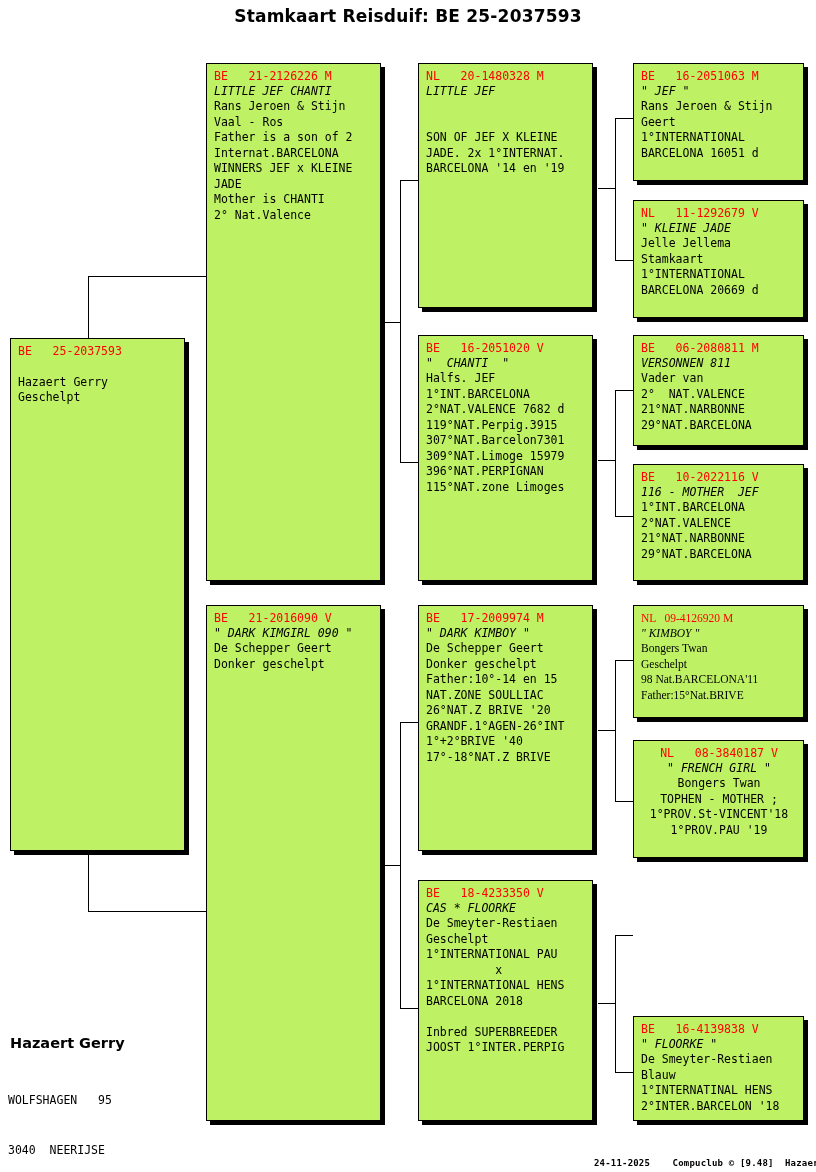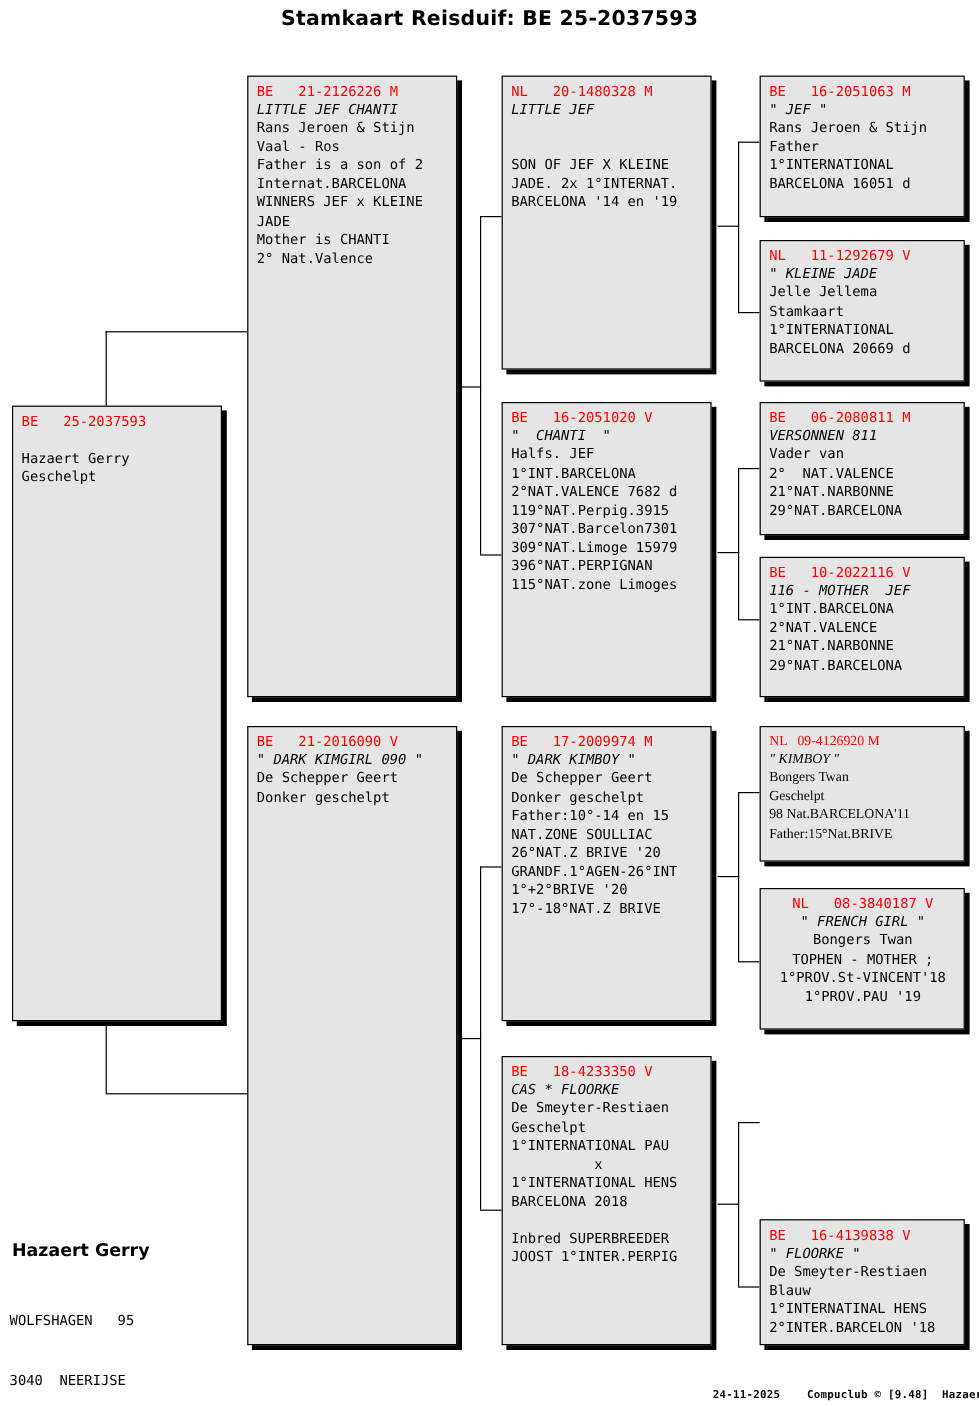--- a/index.html
+++ b/index.html
@@ -29,21 +29,21 @@
     text-align: center;
     font-family: "DejaVu Sans", sans-serif;
     font-size: 17px;
     font-weight: bold;
     color: #000;
     letter-spacing: 0.2px;
   }
   
   .card {
     position: absolute;
-    background: #e5e5e5;
+    background: #bef264;
     border: 1px solid #000000;
     box-shadow: 4px 4px 0 0 #000000;
     box-sizing: border-box;
     padding: 5px 6px 4px 7px;
     overflow: hidden;
   }
   .ring {
     font-size: 11.5px;
     color: #ff0000;
     white-space: pre;
@@ -198,21 +198,21 @@
 
   <div class="card" style="left:418px; top:605px; width:175px; height:246px;">
     <div class="ring">BE   17-2009974 M</div>
     <div class="nick">" DARK KIMBOY "</div>
     <div class="line">De Schepper Geert</div>
     <div class="line">Donker geschelpt</div>
     <div class="line">Father:10°-14 en 15</div>
     <div class="line">NAT.ZONE SOULLIAC</div>
     <div class="line">26°NAT.Z BRIVE '20</div>
     <div class="line">GRANDF.1°AGEN-26°INT</div>
-    <div class="line">1°+2°BRIVE '20</div>
+    <div class="line">1°+2°BRIVE '40</div>
     <div class="line">17°-18°NAT.Z BRIVE</div>
   </div>
 
   <div class="card" style="left:418px; top:880px; width:175px; height:241px;">
     <div class="ring">BE   18-4233350 V</div>
     <div class="nick">CAS * FLOORKE</div>
     <div class="line">De Smeyter-Restiaen</div>
     <div class="line">Geschelpt</div>
     <div class="line">1°INTERNATIONAL PAU</div>
     <div class="line">          x</div>
@@ -220,21 +220,21 @@
     <div class="line">BARCELONA 2018</div>
     <div class="line blank"></div>
     <div class="line">Inbred SUPERBREEDER</div>
     <div class="line">JOOST 1°INTER.PERPIG</div>
   </div>
 
   <div class="card" style="left:633px; top:63px; width:171px; height:118px;">
     <div class="ring">BE   16-2051063 M</div>
     <div class="nick">" JEF "</div>
     <div class="line">Rans Jeroen &amp; Stijn</div>
-    <div class="line">Father</div>
+    <div class="line">Geert</div>
     <div class="line">1°INTERNATIONAL</div>
     <div class="line">BARCELONA 16051 d</div>
   </div>
 
   <div class="card" style="left:633px; top:200px; width:171px; height:118px;">
     <div class="ring">NL   11-1292679 V</div>
     <div class="nick">" KLEINE JADE</div>
     <div class="line">Jelle Jellema</div>
     <div class="line">Stamkaart</div>
     <div class="line">1°INTERNATIONAL</div>

